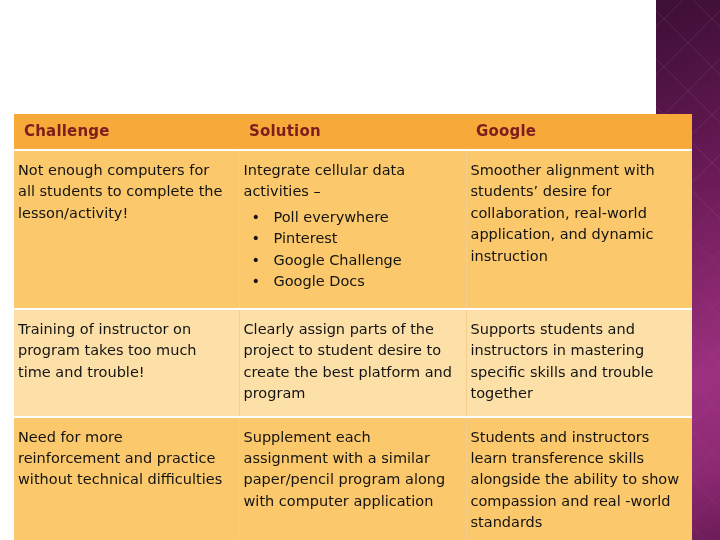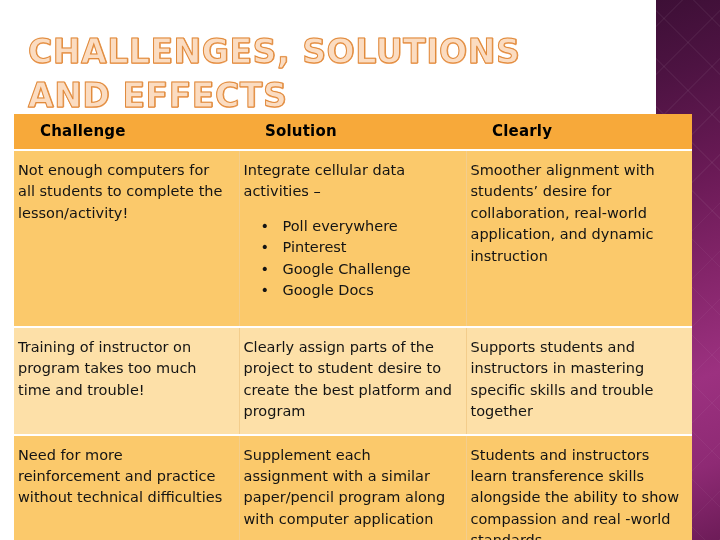--- a/index.html
+++ b/index.html
@@ -94,25 +94,25 @@
     border-collapse: collapse;
     width: 678px;
     table-layout: fixed;
   }
   table.grid col.c-challenge { width: 225px; }
   table.grid col.c-solution  { width: 227px; }
   table.grid col.c-effect    { width: 226px; }
 
   thead th {
     background: #f7a93a;
-    color: #000000;
+    color: #7f1d1d;
     font-size: 15px;
     font-weight: bold;
     text-align: left;
-    padding: 8px 10px 9px 26px;
+    padding: 8px 10px 9px 10px;
     border: none;
     letter-spacing: 0.2px;
     vertical-align: middle;
   }
 
   tbody td {
     font-size: 14.5px;
     line-height: 1.48;
     color: #141414;
     padding: 9px 10px 11px 4px;
@@ -124,21 +124,21 @@
   tbody td:first-child { border-left: none; }
   tbody td:last-child  { border-right: none; }
 
   tbody tr.row-dark td  { background: #fbc96b; }
   tbody tr.row-light td { background: #fde0a8; }
 
   .cell-lead { margin: 0; }
 
   ul.bullets {
     list-style: none;
-    margin: 13px;
+    margin: 4px;
     padding: 0;
   }
   ul.bullets li {
     position: relative;
     padding-left: 26px;
     margin: 0;
   }
   ul.bullets li::before {
     content: "\2022";
     position: absolute;
@@ -151,34 +151,33 @@
 </style>
 </head>
 <body>
 
 <div id="slide">
 
   <div class="side-band">
     <div class="side-band-lattice"></div>
   </div>
 
-  <div class="title">CHALLENGES, SOLUTIONS AND EFFECTS</div>
 
   <div class="table-wrap">
     <table class="grid">
       <colgroup>
         <col class="c-challenge">
         <col class="c-solution">
         <col class="c-effect">
       </colgroup>
       <thead>
         <tr>
           <th>Challenge</th>
           <th>Solution</th>
-          <th>Clearly</th>
+          <th>Google</th>
         </tr>
       </thead>
       <tbody>
 
         <tr class="row-dark">
           <td>
             <p class="cell-lead">Not enough computers for all students to complete the lesson/activity!</p>
           </td>
           <td>
             <p class="cell-lead">Integrate cellular data activities –</p>

